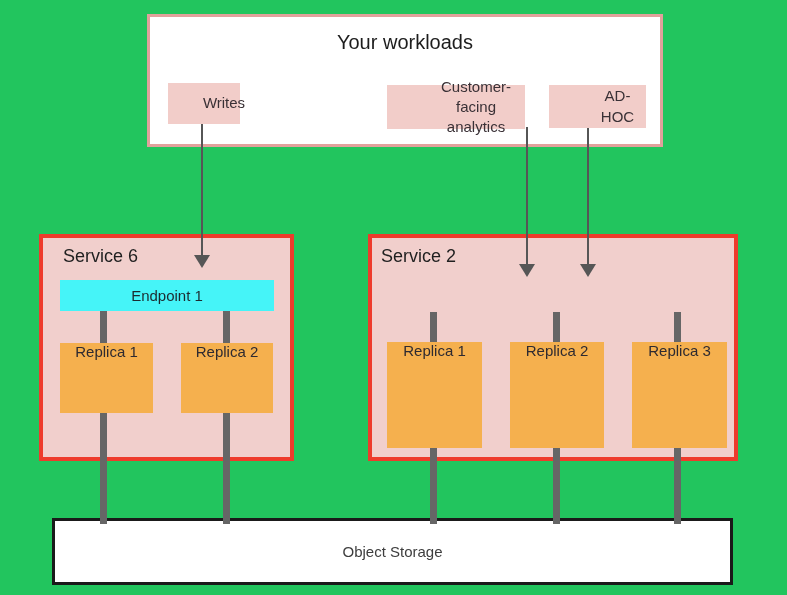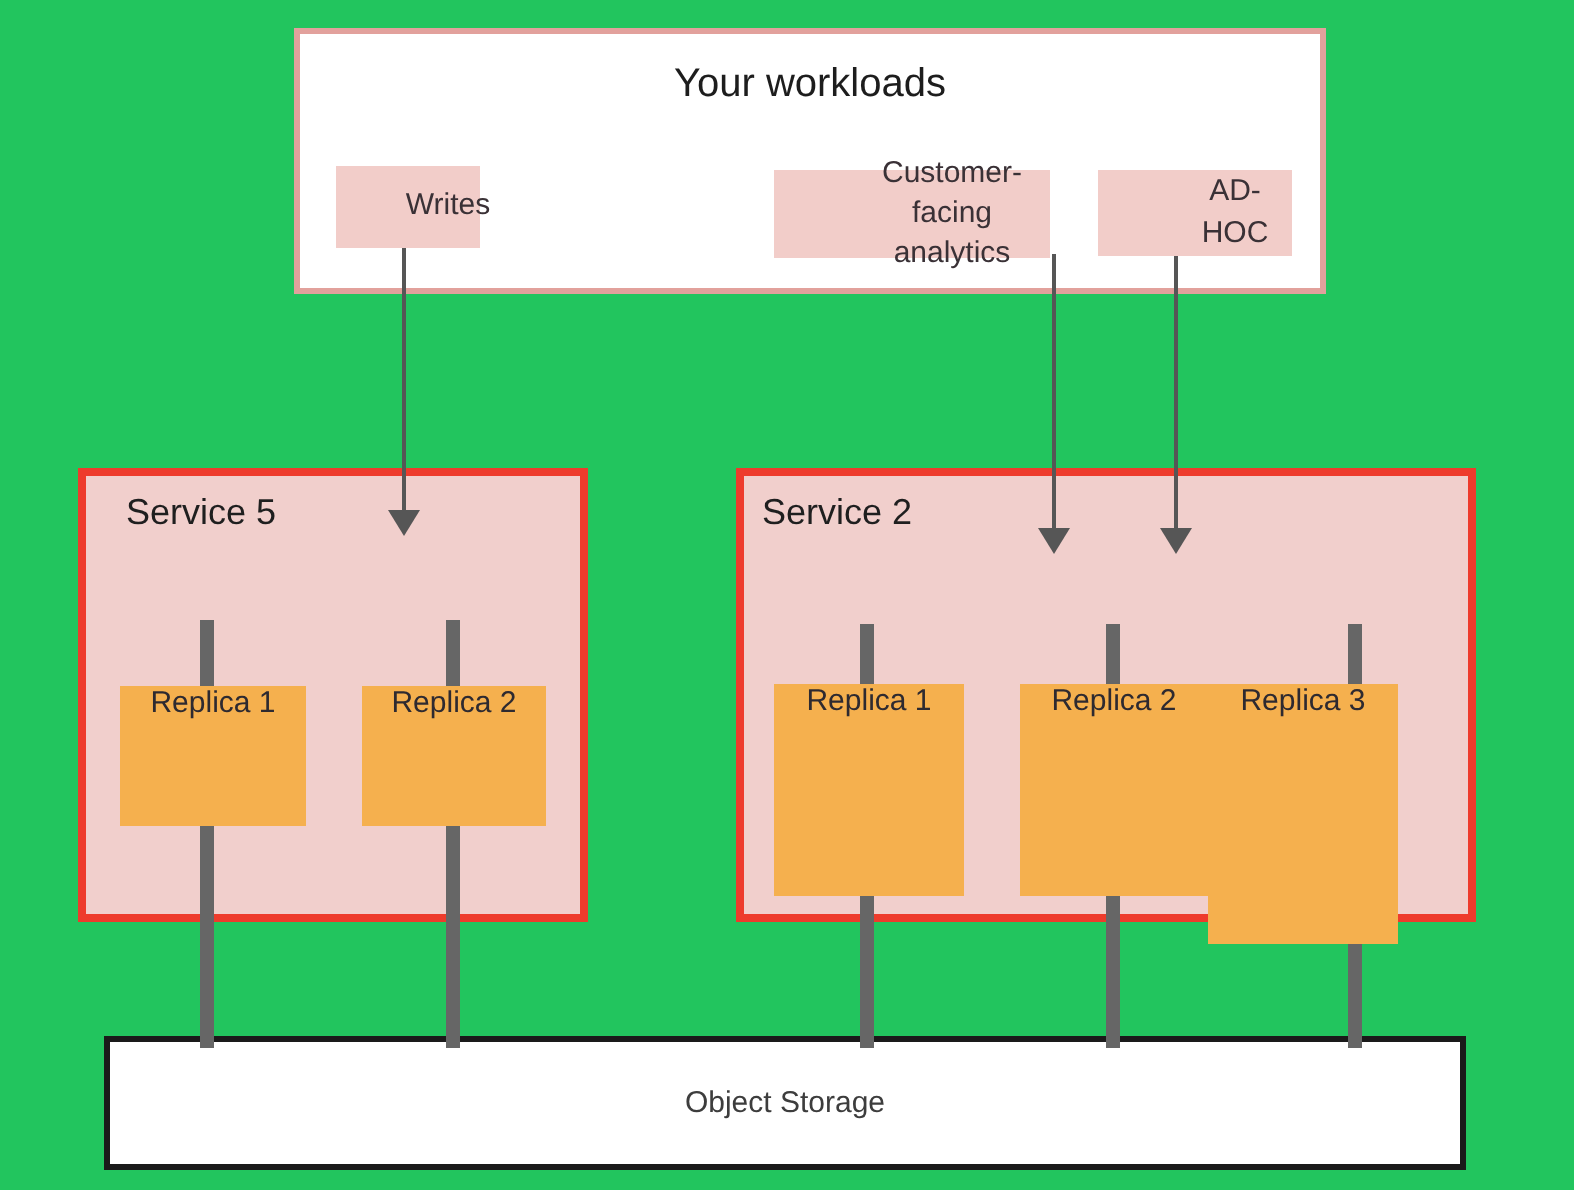--- a/index.html
+++ b/index.html
@@ -54,21 +54,21 @@
     justify-content:center;font-size:15px;color:#1c2b30;z-index:3;}
   .endpoint-1{left:60px;top:280px;width:214px;height:31px;}
   .endpoint-2{left:389px;top:280px;width:338px;height:33px;}
 
   .replica{position:absolute;background:var(--replica-fill);display:flex;align-items:flex-start;
     justify-content:center;font-size:15px;color:#2e2a30;z-index:3;}
   .s1-r1{left:60px;top:343px;width:93px;height:70px;}
   .s1-r2{left:181px;top:343px;width:92px;height:70px;}
   .s2-r1{left:387px;top:342px;width:95px;height:106px;}
   .s2-r2{left:510px;top:342px;width:94px;height:106px;}
-  .s2-r3{left:604px;top:342px;width:95px;height:130px;}
+  .s2-r3{left:632px;top:342px;width:95px;height:106px;}
 
   
   .pipe{position:absolute;width:7px;background:var(--connector);z-index:2;}
   .p-s1a{left:100px;top:310px;height:34px;}
   .p-s1b{left:223px;top:310px;height:34px;}
   .p-s1a-long{left:100px;top:412px;height:112px;}
   .p-s1b-long{left:223px;top:412px;height:112px;}
   .p-s2a{left:430px;top:312px;height:31px;}
   .p-s2b{left:553px;top:312px;height:31px;}
   .p-s2c{left:674px;top:312px;height:31px;}
@@ -107,27 +107,30 @@
   <div class="arrow arrow-2">
     <div class="shaft"></div>
     <div class="head"></div>
   </div>
   <div class="arrow arrow-3">
     <div class="shaft"></div>
     <div class="head"></div>
   </div>
 
   <div class="service-box service-1"></div>
-  <div class="service-title service-1-title">Service 5</div>
+  <div class="service-title service-1-title">Service 6</div>
 
   <div class="pipe p-s1a"></div>
   <div class="pipe p-s1b"></div>
   <div class="pipe p-s1a-long"></div>
   <div class="pipe p-s1b-long"></div>
 
+  <div class="endpoint endpoint-1">
+    <span>Endpoint 1</span>
+  </div>
   <div class="replica s1-r1">
     <span>Replica 1</span>
   </div>
   <div class="replica s1-r2">
     <span>Replica 2</span>
   </div>
 
   <div class="service-box service-2"></div>
   <div class="service-title service-2-title">Service 2</div>
 

